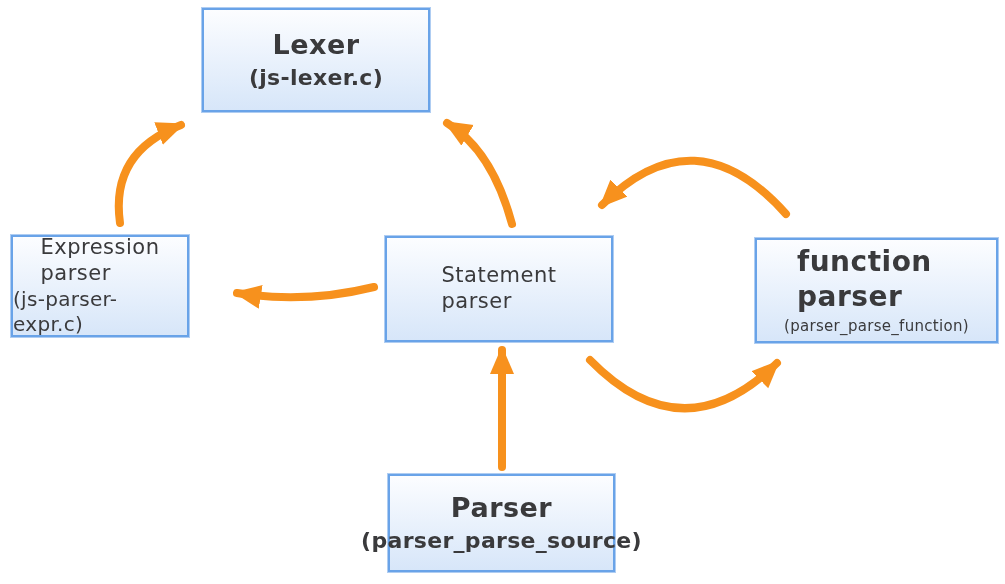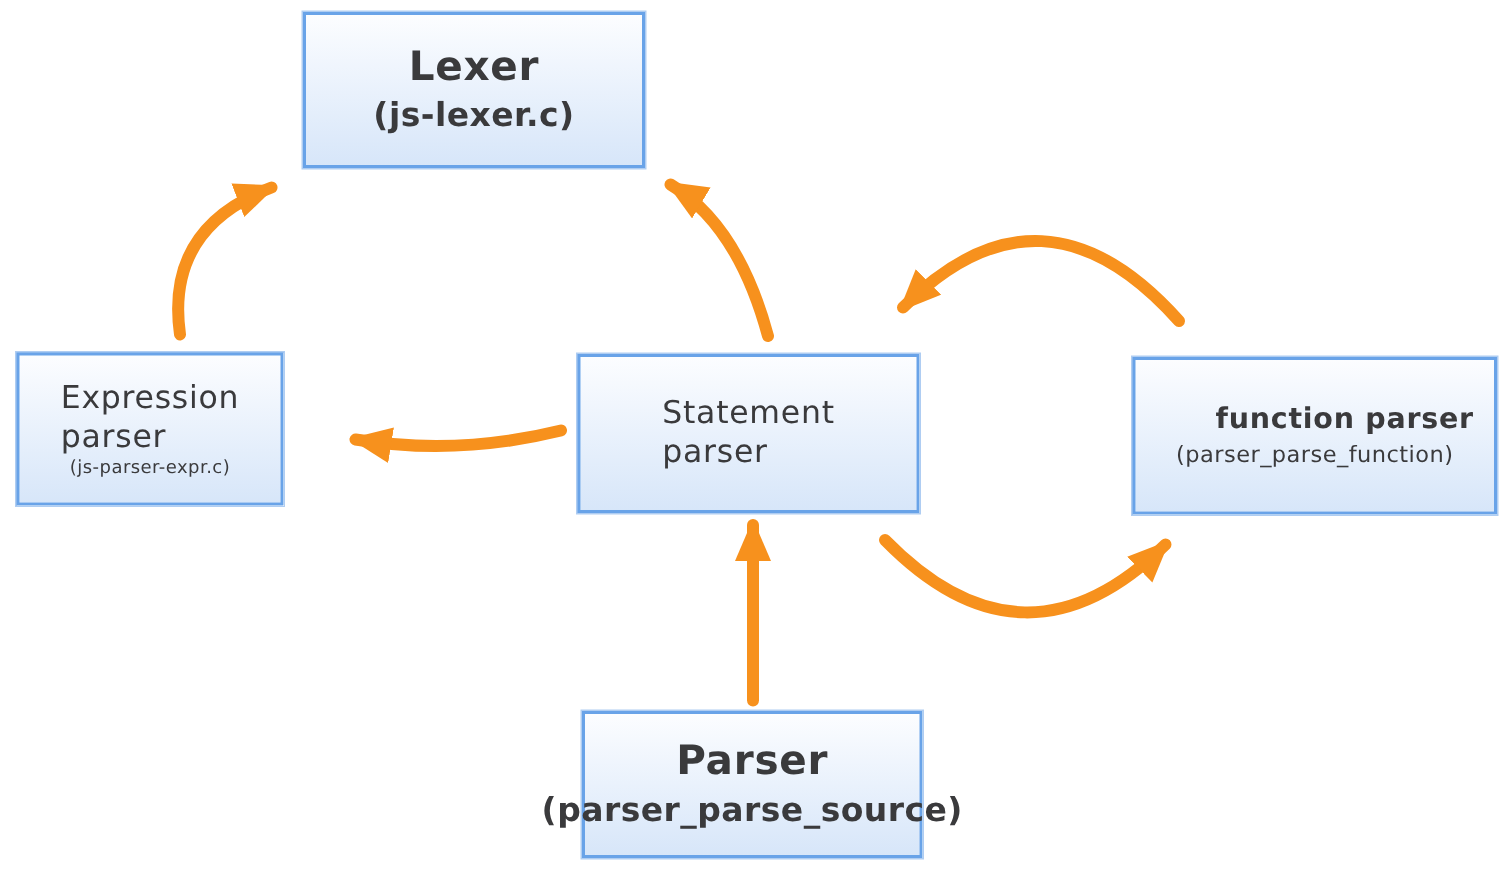--- a/index.html
+++ b/index.html
@@ -27,22 +27,22 @@
     background:linear-gradient(to bottom,var(--node-fill-top),var(--node-fill-bottom));
     display:flex;flex-direction:column;align-items:center;justify-content:center;
     text-align:left;color:var(--text);
   }
   .node-title{white-space:pre-line;line-height:1.22;letter-spacing:0.5px;}
   .node-subtitle{line-height:1.25;letter-spacing:0.3px;}
   
   .t-big .node-title{font-size:27px;font-weight:700;}
   .t-big .node-subtitle{font-size:22px;font-weight:700;margin-top:2px;}
   .t-med .node-title{font-size:21px;font-weight:500;}
-  .t-med .node-subtitle{font-size:12px;font-weight:400;}
-  .t-fn  .node-title{font-size:19px;font-weight:700;margin-left:40px;}
+  .t-med .node-subtitle{font-size:20px;font-weight:400;}
+  .t-fn  .node-title{font-size:28px;font-weight:700;margin-left:40px;}
   .t-fn  .node-subtitle{font-size:15px;font-weight:400;margin-top:3px;}
   
   .n-lexer{left:202px;top:8px;width:228px;height:104px;}
   .n-expr{left:11px;top:235px;width:178px;height:102px;}
   .n-stmt{left:385px;top:236px;width:228px;height:106px;}
   .n-func{left:755px;top:238px;width:243px;height:105px;}
   .n-parser{left:388px;top:474px;width:227px;height:98px;}
 </style>
 </head>
 <body>

